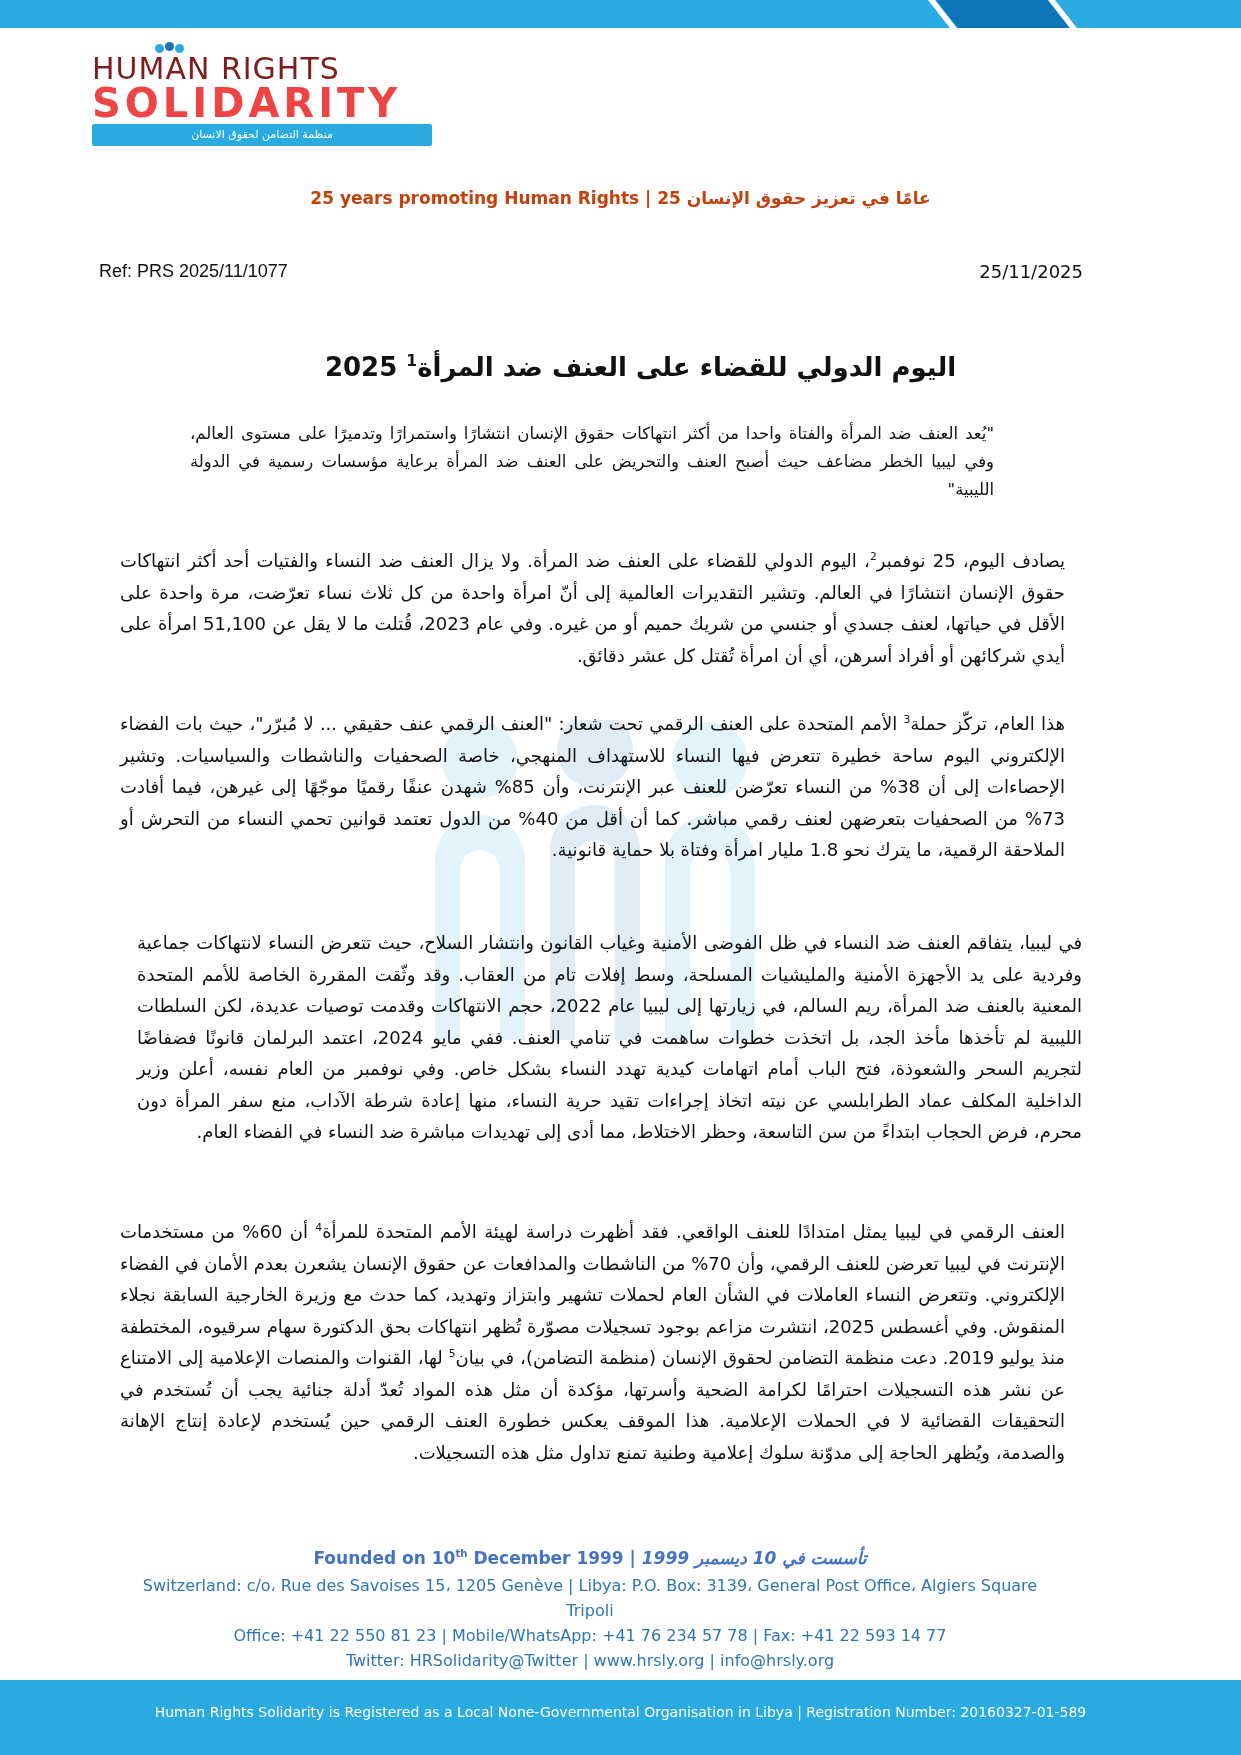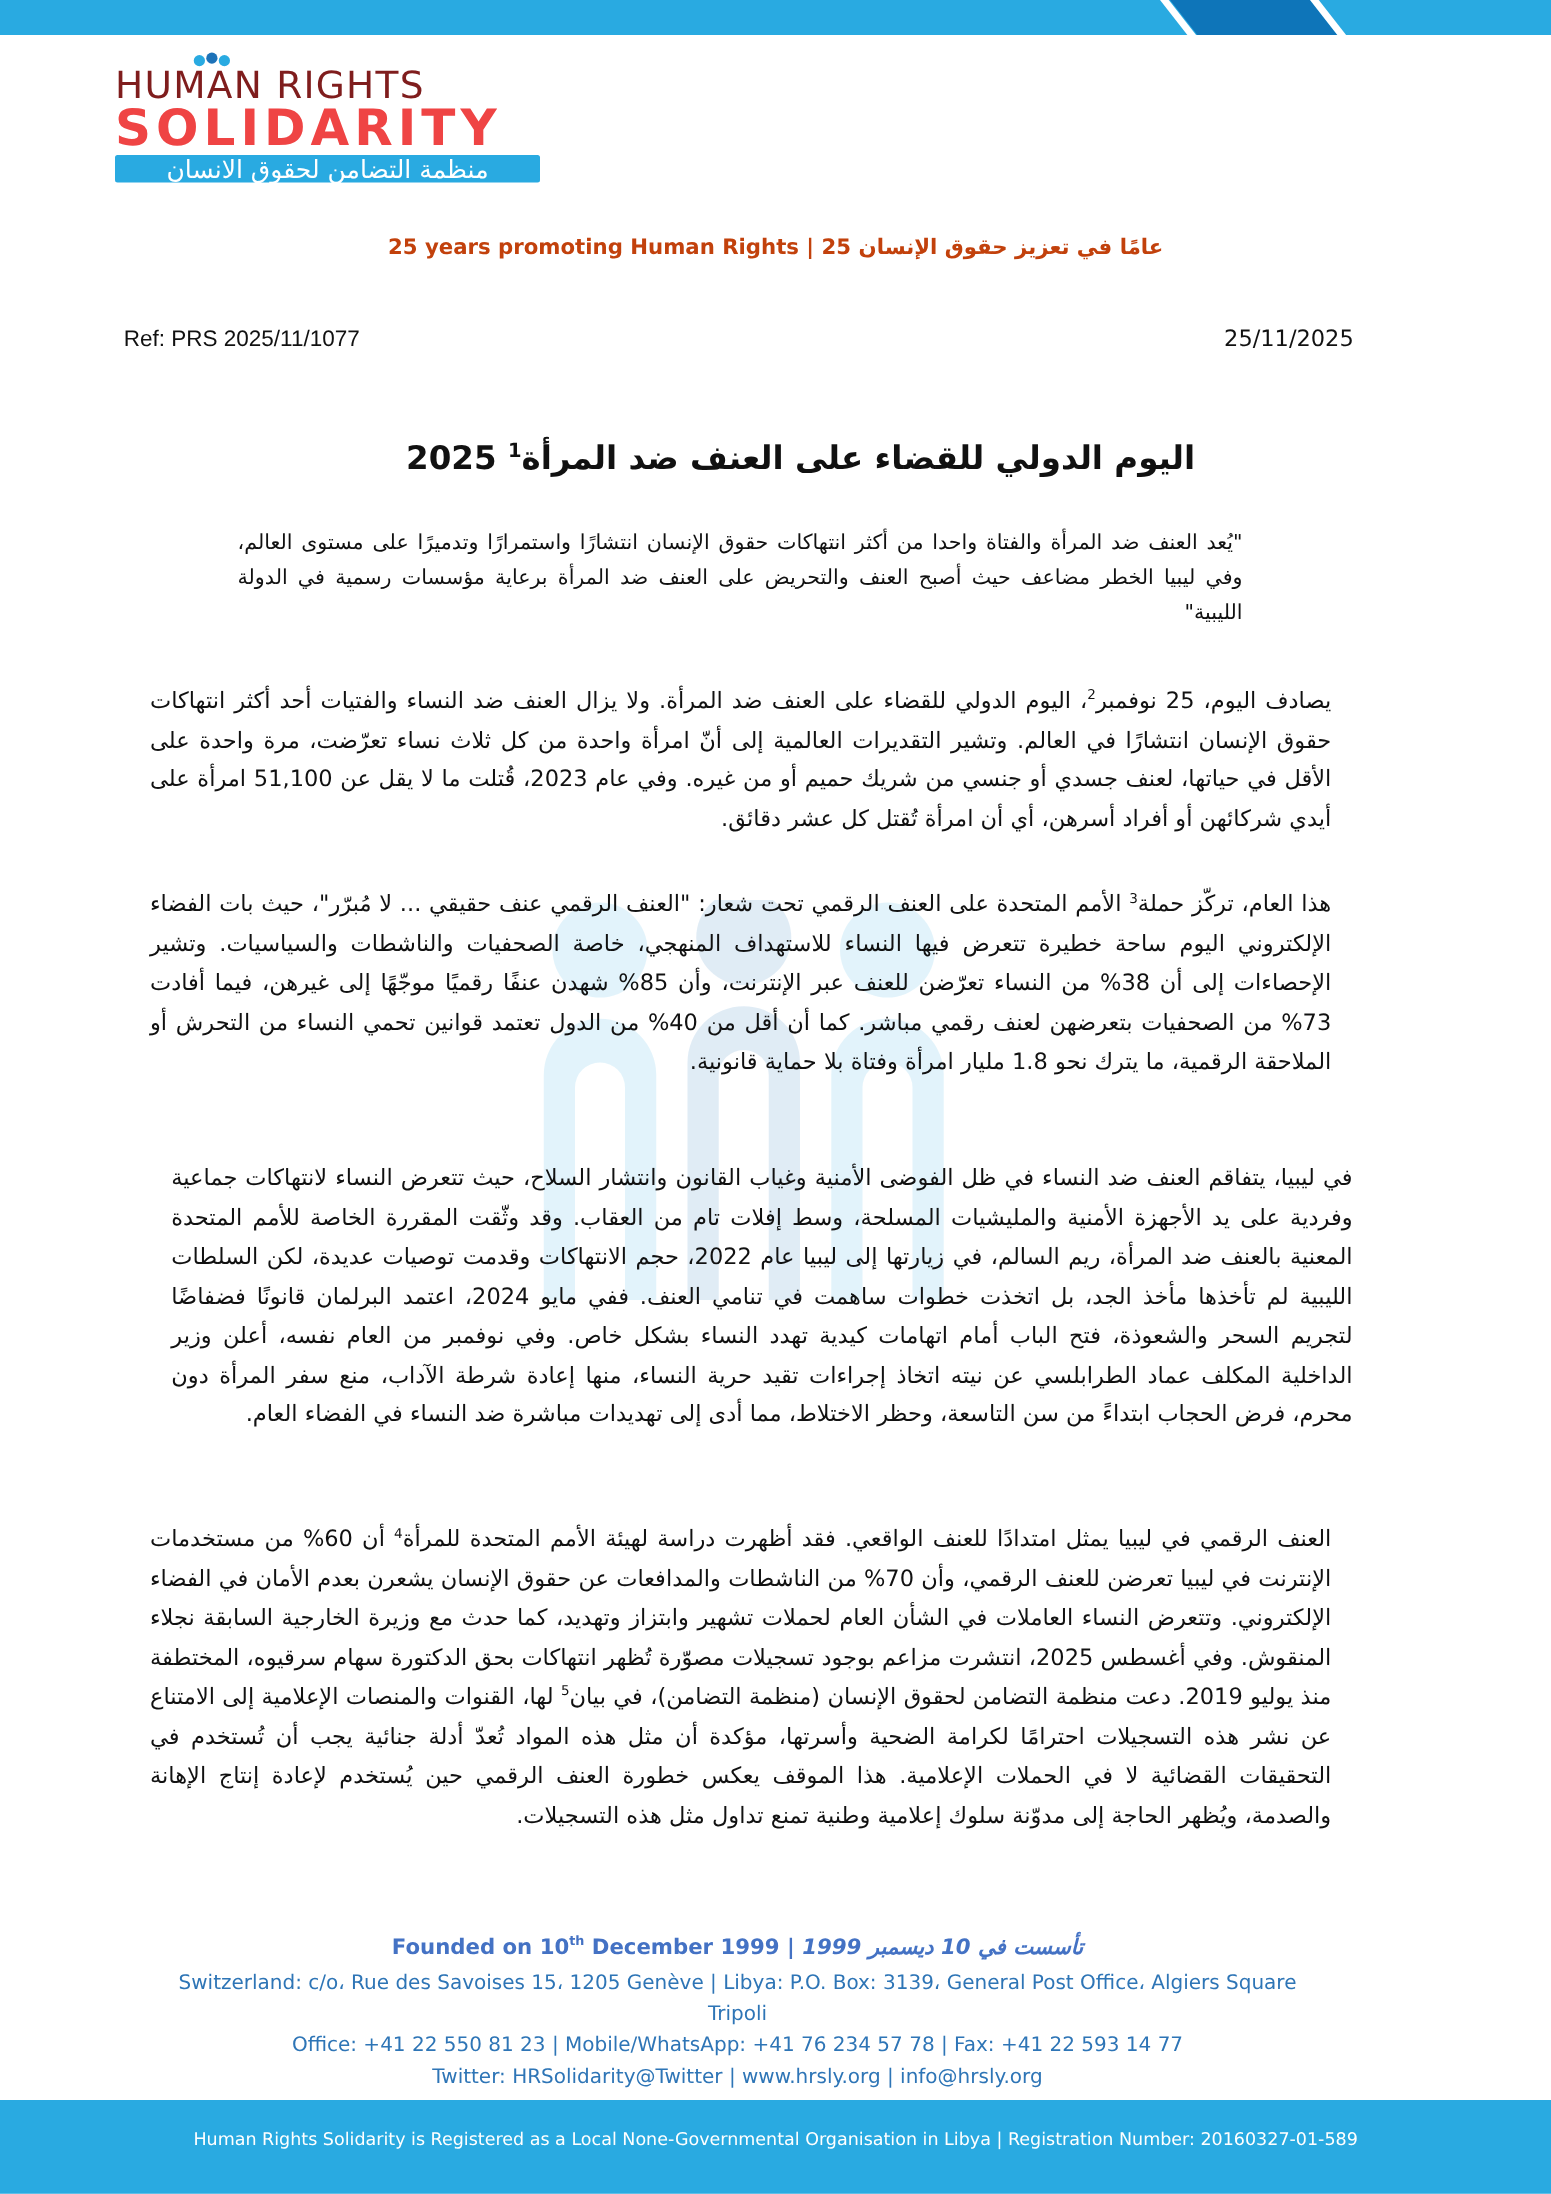--- a/index.html
+++ b/index.html
@@ -18,21 +18,21 @@
   
   .logo { position: absolute; left: 92px; top: 42px; width: 340px; height: 102px; }
   .logo .row1 { position: absolute; left: 0; top: 12px; font-family: "DejaVu Sans", sans-serif;
                 font-weight: normal; font-size: 30px; letter-spacing: 1px; color: #7f1d1d; line-height: 30px; }
   .logo .row2 { position: absolute; left: 0; top: 40px; font-family: "DejaVu Sans", sans-serif;
                 font-weight: bold; font-size: 40px; letter-spacing: 4px; color: #ef4444; line-height: 42px; }
   .logo .dots { position: absolute; left: 63px; top: 0; width: 30px; height: 12px; }
   .logo .dots span { position: absolute; top: 2px; width: 9px; height: 9px; border-radius: 50%; background: #29aae1; }
   .logo .dots span.m { top: 0; background: #1d72b8; }
   .logo .ar-bar { position: absolute; left: 0; top: 82px; width: 340px; height: 22px; background: #29aae1;
-                  border-radius: 2px; color: #fff; font-family: "DejaVu Sans", sans-serif; font-size: 20px;
+                  border-radius: 2px; color: #fff; font-family: "DejaVu Sans", sans-serif; font-size: 11px;
                   text-align: center; line-height: 22px; direction: rtl; }
 
   .tagline { position: absolute; left: 0; width: 1241px; top: 188px; text-align: center; color: #c2410c;
              font-weight: bold; font-size: 17px; font-family: "DejaVu Sans", sans-serif; }
 
   .ref { position: absolute; left: 99px; top: 261px; font-size: 18px; font-family: Liberation Sans, sans-serif; }
   .date { position: absolute; right: 158px; top: 261px; font-size: 18px; font-family: "DejaVu Sans", sans-serif; }
 
   .title { position: absolute; left: 0; width: 1241px; top: 352px; text-align: center; direction: rtl;
            font-weight: bold; font-size: 26px; font-family: "DejaVu Sans", sans-serif; padding-left: 20px; }

